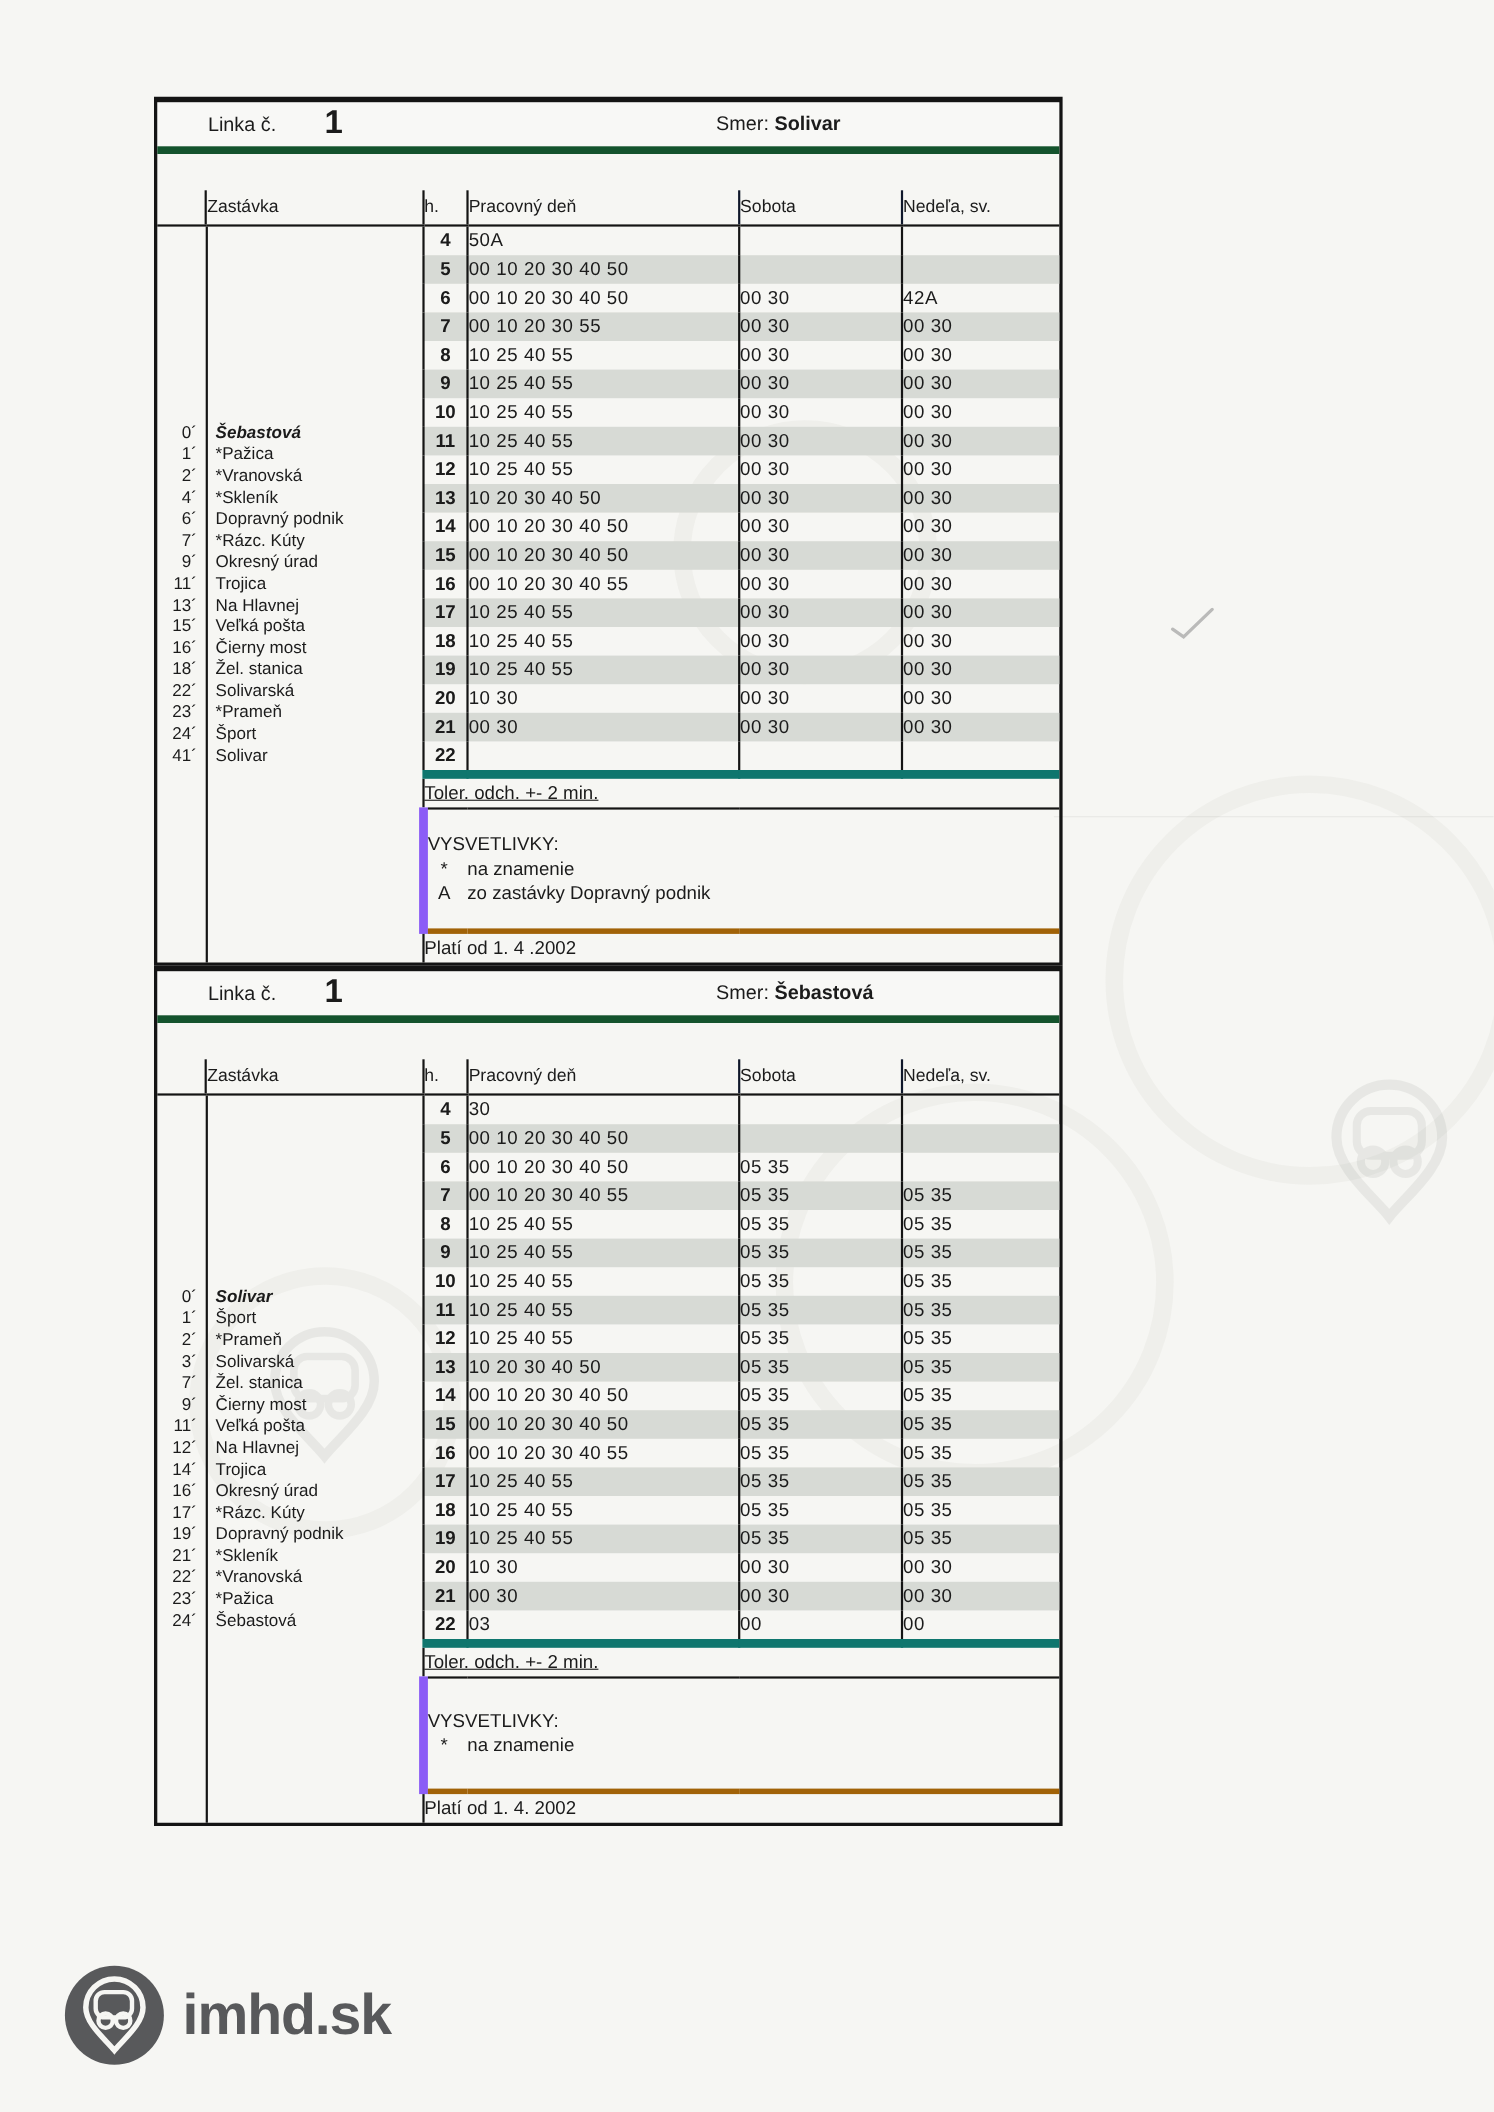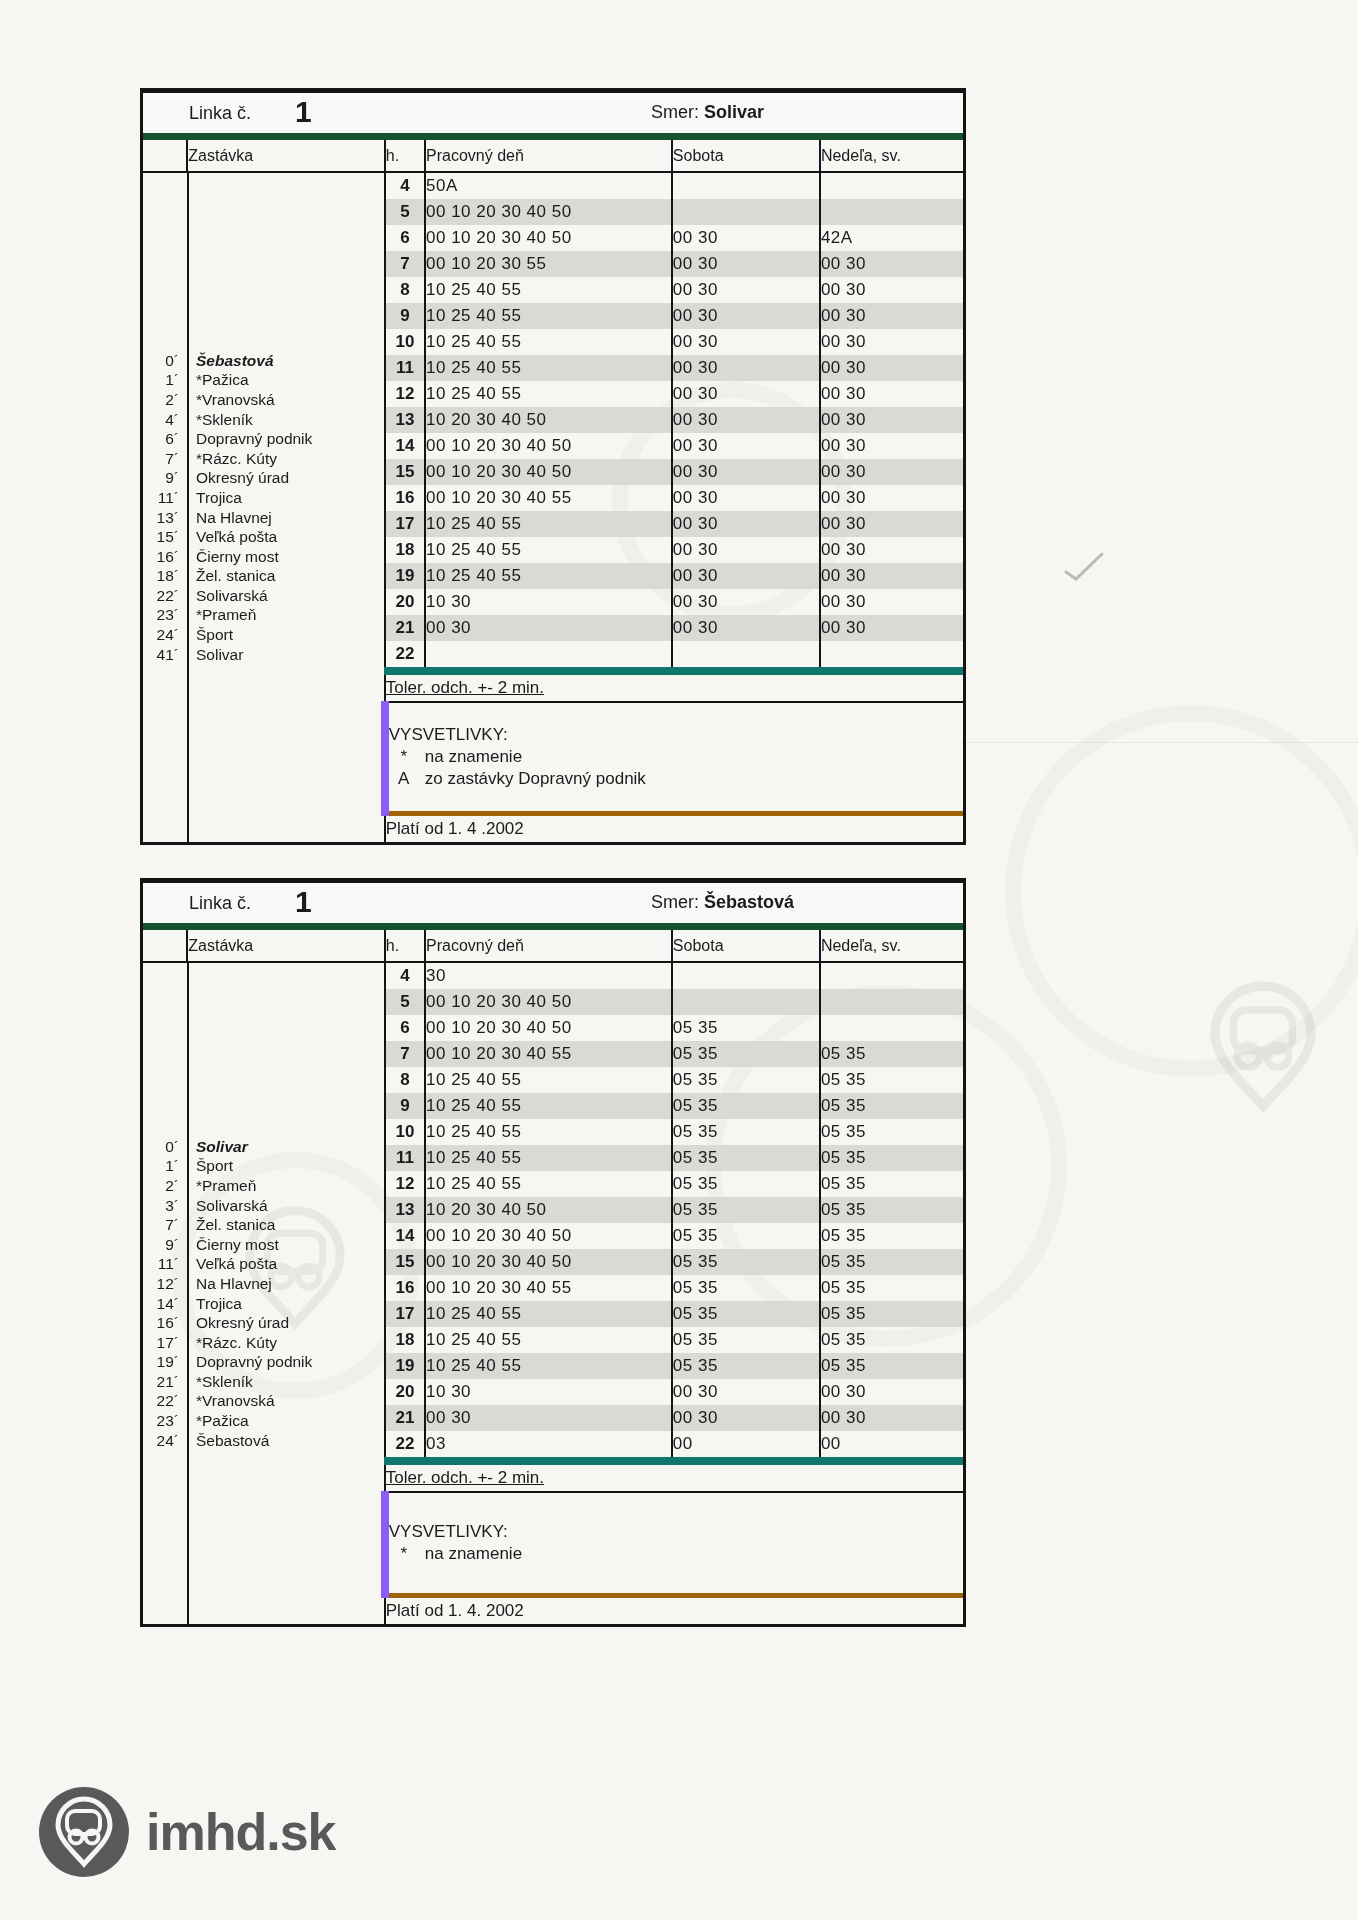--- a/index.html
+++ b/index.html
@@ -26,21 +26,21 @@
 
   .tt-title{
     position:relative;height:40px;border-bottom:7px solid #14532d;
     background:rgba(255,255,255,0.25);
   }
   .tt-title .linka-label{position:absolute;left:46px;top:10px;font-size:18px;}
   .tt-title .linka-num{position:absolute;left:152px;top:2px;font-size:30px;font-weight:bold;}
   .tt-title .smer{position:absolute;left:508px;top:9px;font-size:18px;}
   .tt-title .smer b{font-weight:bold;}
 
-  table.tt{border-collapse:collapse;table-layout:fixed;width:100%;}
+  table.tt{border-collapse:collapse;table-layout:fixed;width:100%;margin-top:33px;}
   .c-min{width:44px;} .c-stop{width:196px;} .c-hour{width:40px;}
   .c-work{width:245px;} .c-sat{width:147px;} .c-sun{width:142px;}
 
   table.tt th{
     font-weight:normal;font-size:16px;height:31px;text-align:left;
     border-bottom:2px solid #141414;padding:0;
   }
   th.h-stop{padding-left:6px;border-left:2px solid #141414;}
   th.h-hour{text-align:center;border-left:2px solid #141414;}
   th.h-work{text-align:center;border-left:2px solid #141414;}
@@ -75,21 +75,21 @@
   .t1 td.legend-cell{height:100px;}
   .legend-line{display:flex;margin-top:2px;}
   .legend-sym{flex:0 0 30px;text-align:center;}
   .legend-text{padding-left:6px;}
   td.valid-cell{
     border-top:5px solid #a16207;border-left:2px solid #141414;
     font-size:15.5px;padding-left:10px;height:28px;
   }
 
   
-  .site-logo{position:absolute;left:38px;top:1786px;display:flex;align-items:center;}
+  .site-logo{position:absolute;left:58px;top:1786px;display:flex;align-items:center;}
   .site-logo .logo-text{
     font-size:52px;font-weight:bold;color:#58595b;margin-left:16px;letter-spacing:-1px;
   }
 </style>
 </head>
 <body style="--stripe: #d7dad5; background: rgb(246, 246, 243);">
 
 <div class="wm-ring" style="left:612px;top:382px;width:208px;height:208px;"></div>
 <div class="wm-ring" style="left:1005px;top:705px;width:340px;height:340px;"></div>
 <div class="wm-ring" style="left:705px;top:985px;width:330px;height:330px;"></div>

